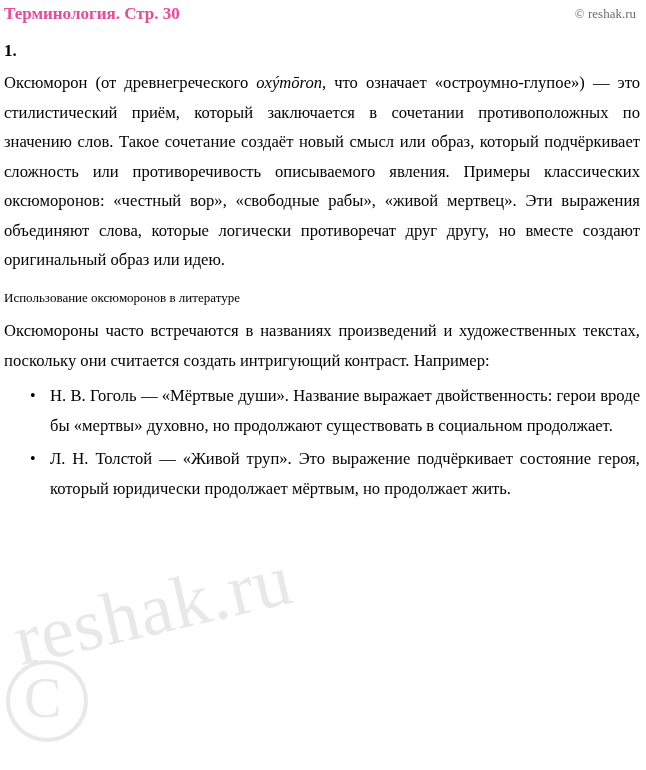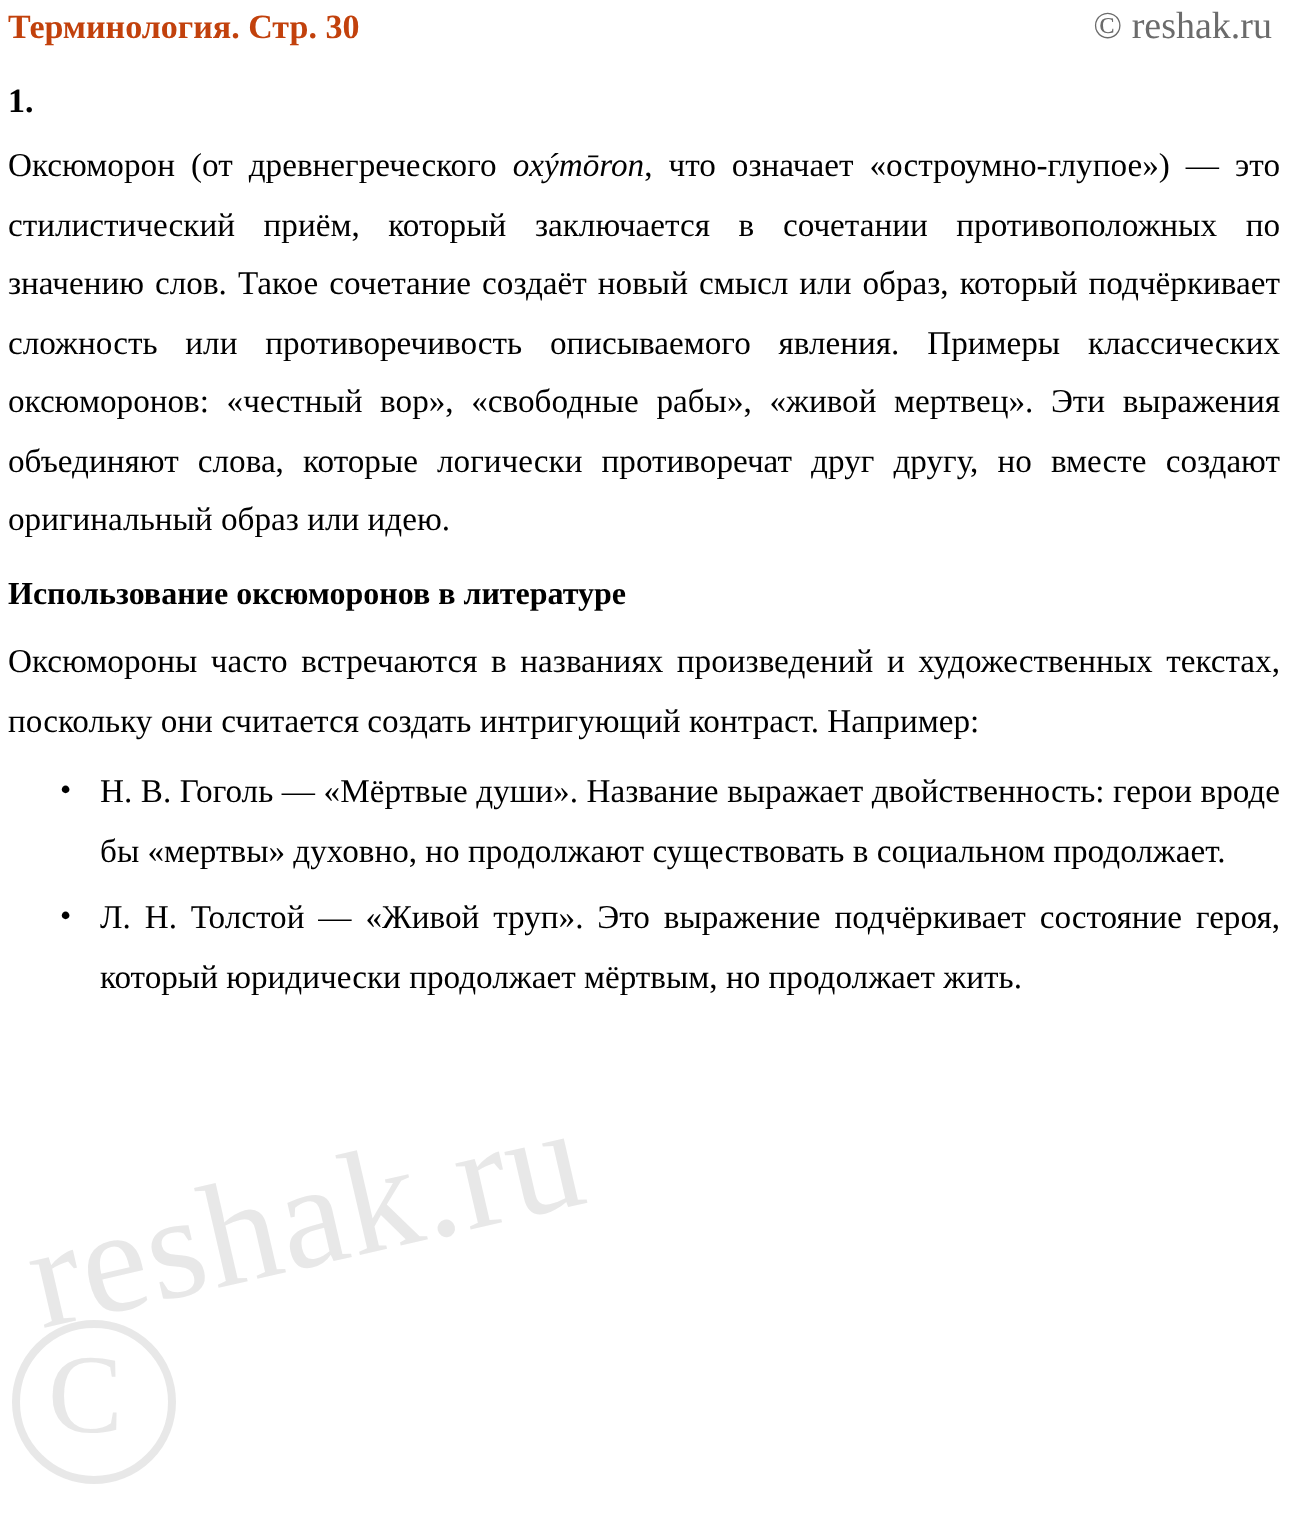--- a/index.html
+++ b/index.html
@@ -28,26 +28,26 @@
     align-items: flex-start;
     justify-content: space-between;
     padding: 4px 6px 0 4px;
     height: 26px;
   }
   .doc-title {
     font-family: "Liberation Serif", serif;
     font-weight: bold;
     font-size: 17px;
     line-height: 20px;
-    color: #c2410c;
+    color: #ec4899;
     white-space: nowrap;
   }
   .watermark-top {
     font-family: "Liberation Serif", serif;
-    font-size: 19px;
+    font-size: 13px;
     line-height: 20px;
     color: #6b6b6b;
     white-space: nowrap;
     padding-right: 4px;
   }
   .content {
     padding: 0 6px 0 4px;
   }
   .task-number {
     font-family: "Liberation Serif", serif;
@@ -60,22 +60,22 @@
     font-family: "Liberation Serif", serif;
     font-size: 16.6px;
     line-height: 29.5px;
     text-align: justify;
     text-align-last: left;
     margin: 0 0 2px 0;
     hyphens: manual;
   }
   .subhead {
     font-family: "Liberation Serif", serif;
-    font-weight: bold;
-    font-size: 16px;
+    font-weight: normal;
+    font-size: 13px;
     line-height: 29.5px;
     margin: 8px 0 4px 0;
   }
   ul.bullets {
     margin: 6px 0 0 0;
     padding-left: 34px;
     list-style: none;
   }
   ul.bullets li {
     position: relative;

